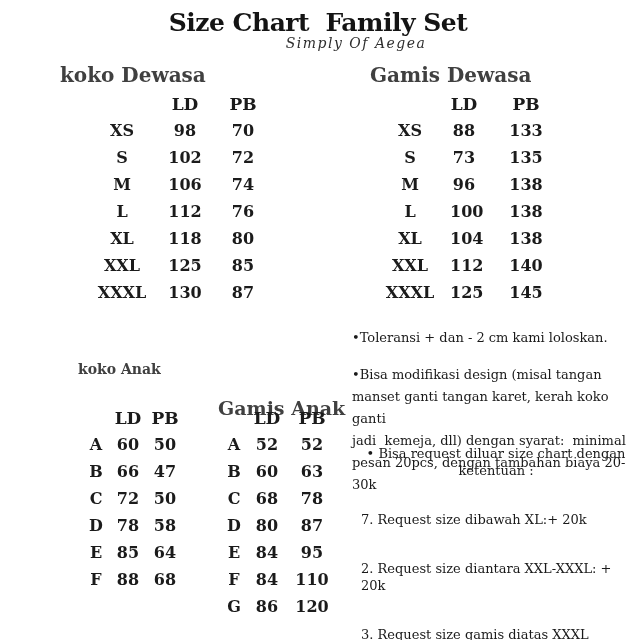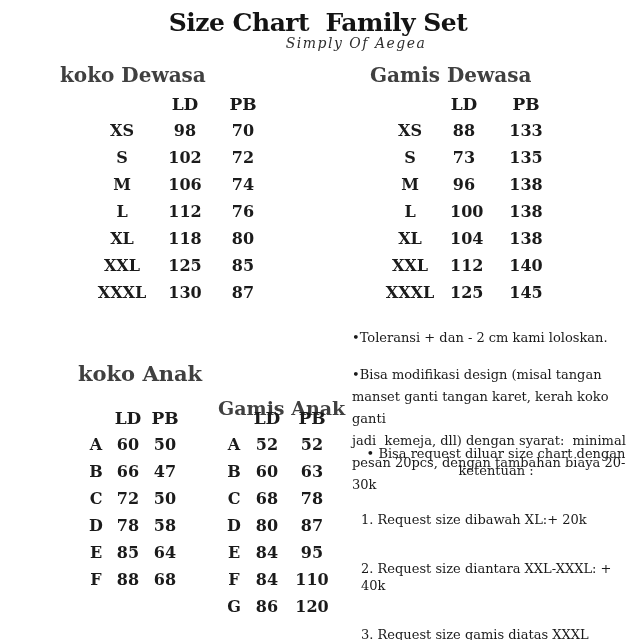--- a/index.html
+++ b/index.html
@@ -39,21 +39,21 @@
   .tbl-heading {
     position: absolute;
     font-size: 20px;
     font-weight: bold;
     text-align: left;
     color: #404040;
     white-space: nowrap;
   }
   .h-koko-dewasa  { left: 60px;  top: 63px;  width: 205px; }
   .h-gamis-dewasa { left: 370px; top: 63px;  width: 204px; }
-  .h-koko-anak    { left: 78px;  top: 361px; width: 112px; font-size: 21px; }
+  .h-koko-anak    { left: 78px;  top: 361px; width: 112px; font-size: 14px; }
   .h-gamis-anak   { left: 218px; top: 361px; width: 122px; font-size: 19px; margin-top: 36px; }
 
   
   .size-table { position: absolute; }
   .t-row { display: grid; height: 27px; align-items: center; }
   .t-row span {
     text-align: center;
     font-weight: bold;
     font-size: 16px;
     white-space: nowrap;
@@ -266,22 +266,22 @@
   </div>
 
   <div class="note note-tolerance">•Toleransi + dan - 2 cm kami loloskan.</div>
   <div class="note note-modification">•Bisa modifikasi design (misal tangan
 manset ganti tangan karet, kerah koko ganti
 jadi  kemeja, dll) dengan syarat:  minimal
 pesan 20pcs, dengan tambahan biaya 20-30k</div>
   <div class="note note-request">• Bisa request diluar size chart dengan
 ketentuan :</div>
   <div class="note note-list">
-    <div class="item">1. Request size dibawah XL:+ 20k</div>
-    <div class="item">2. Request size diantara XXL-XXXL: + 40k</div>
+    <div class="item">7. Request size dibawah XL:+ 20k</div>
+    <div class="item">2. Request size diantara XXL-XXXL: + 20k</div>
     <div class="item">3. Request size gamis diatas XXXL
     maksimal LD 130 PB 150: + 60k</div>
     
     
     
   </div>
 
 </div>
 
 </body></html>

